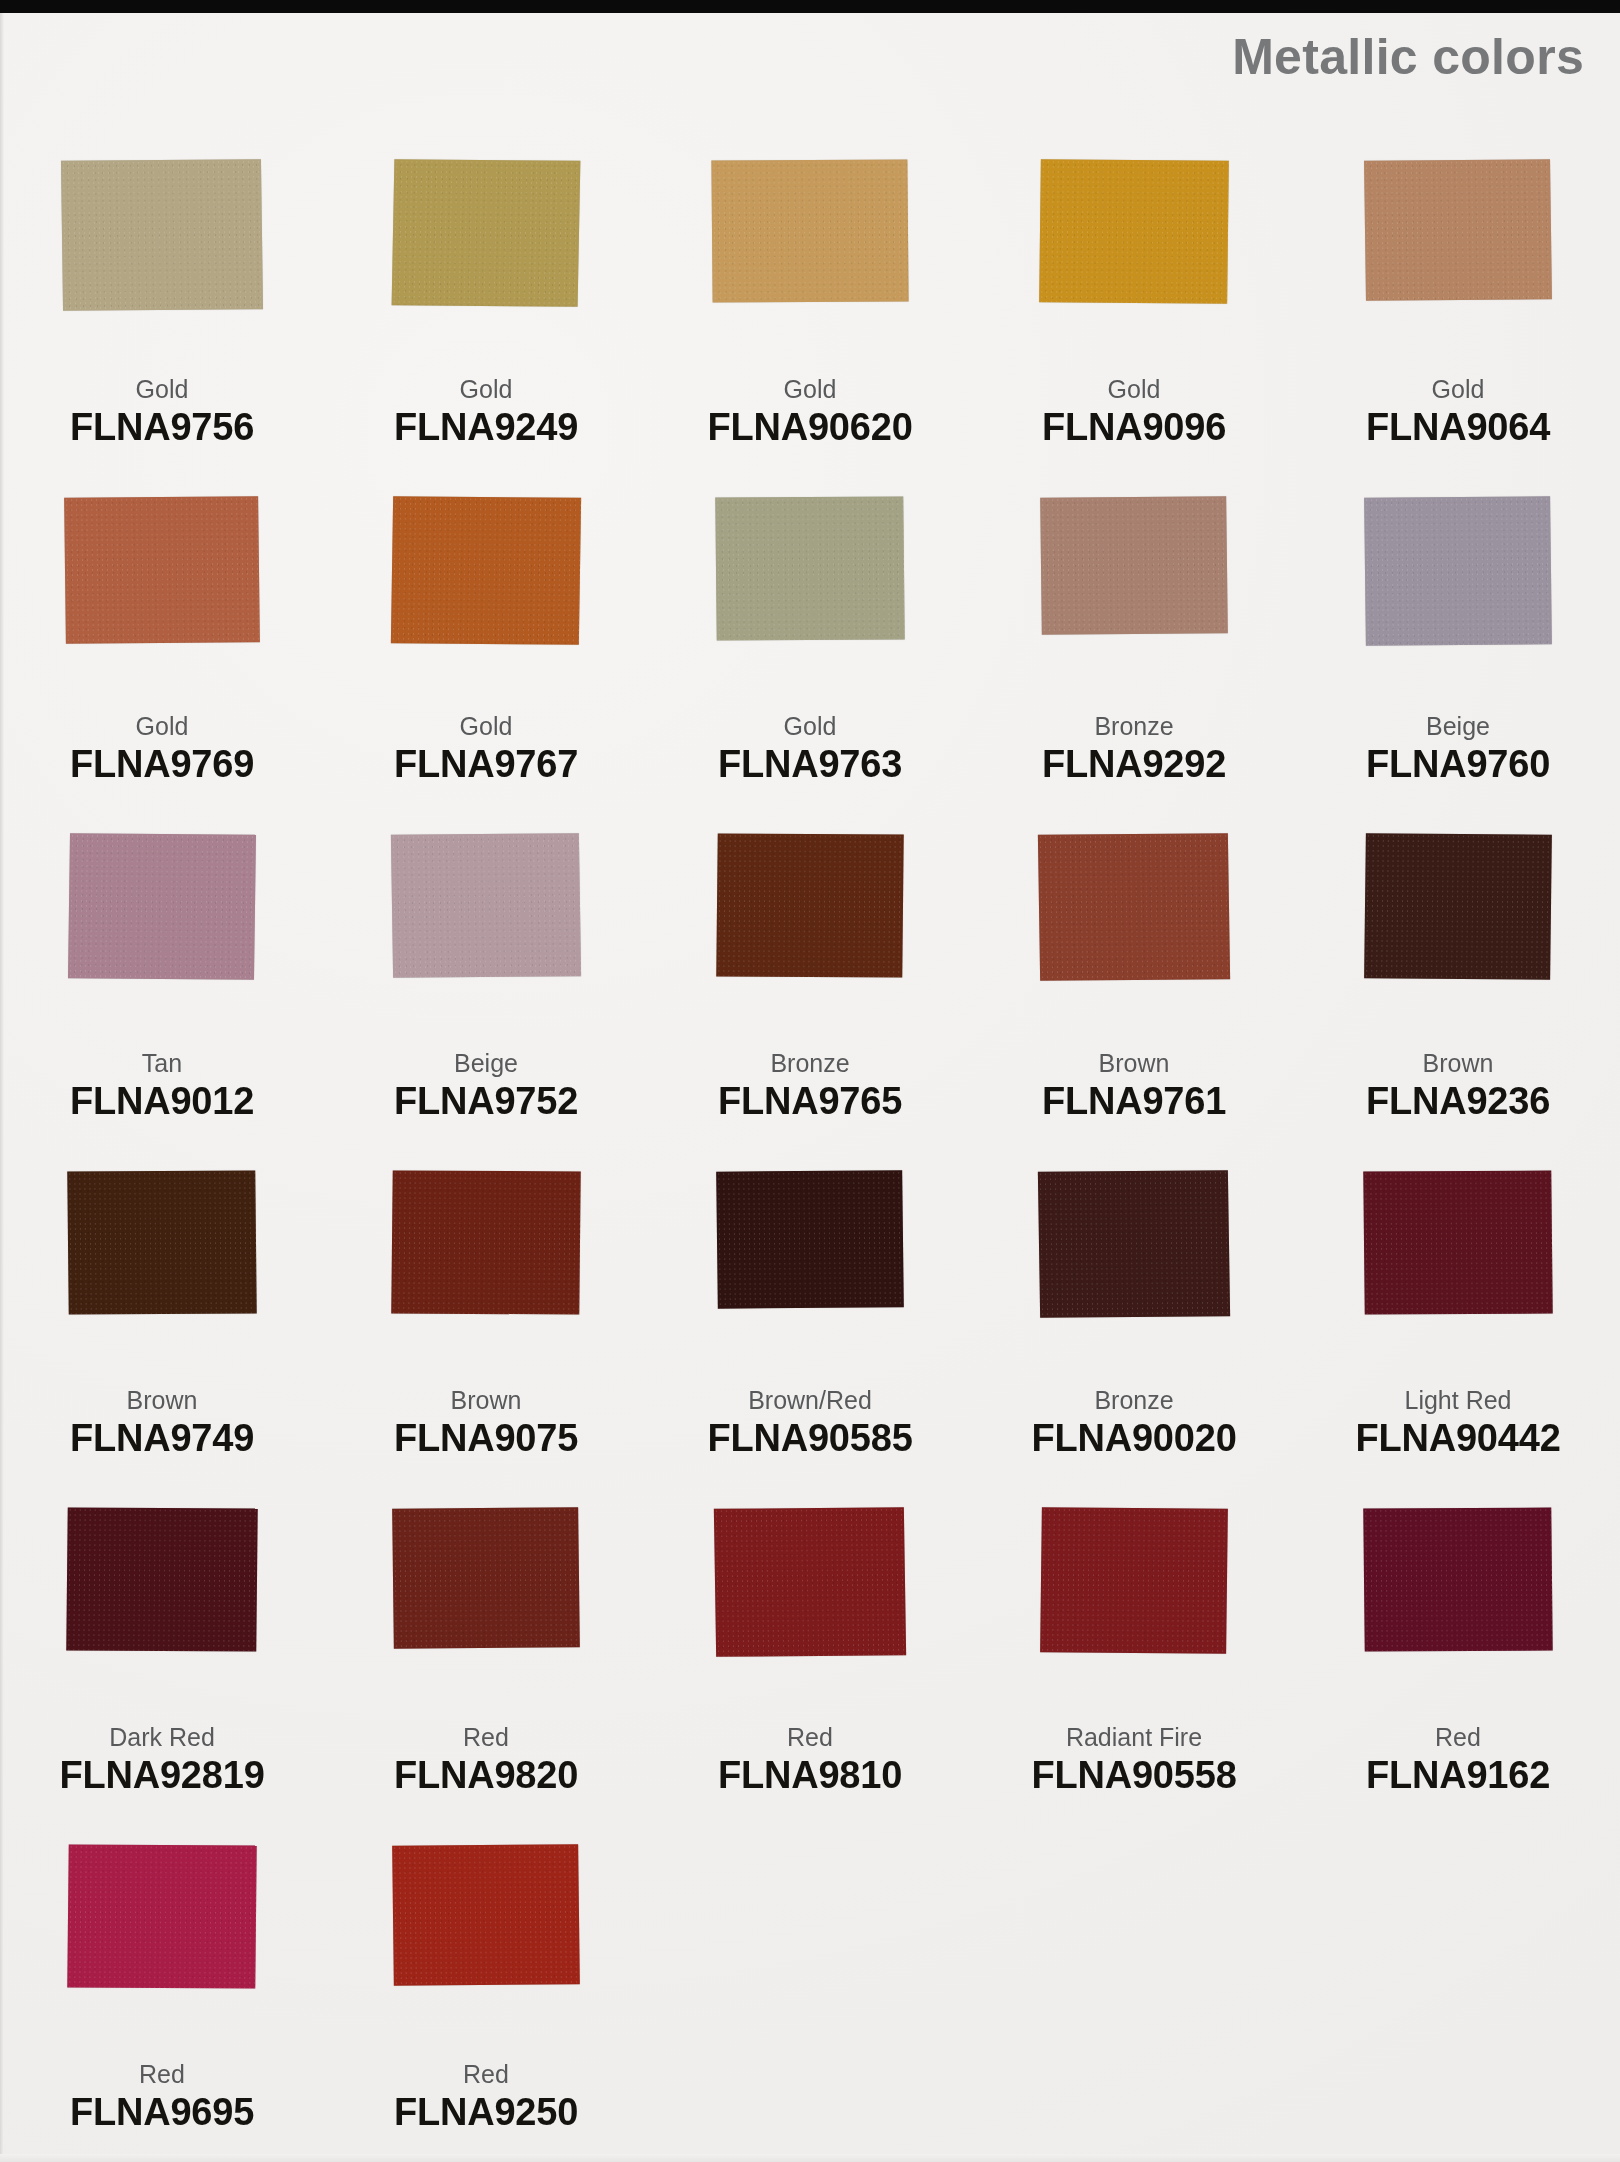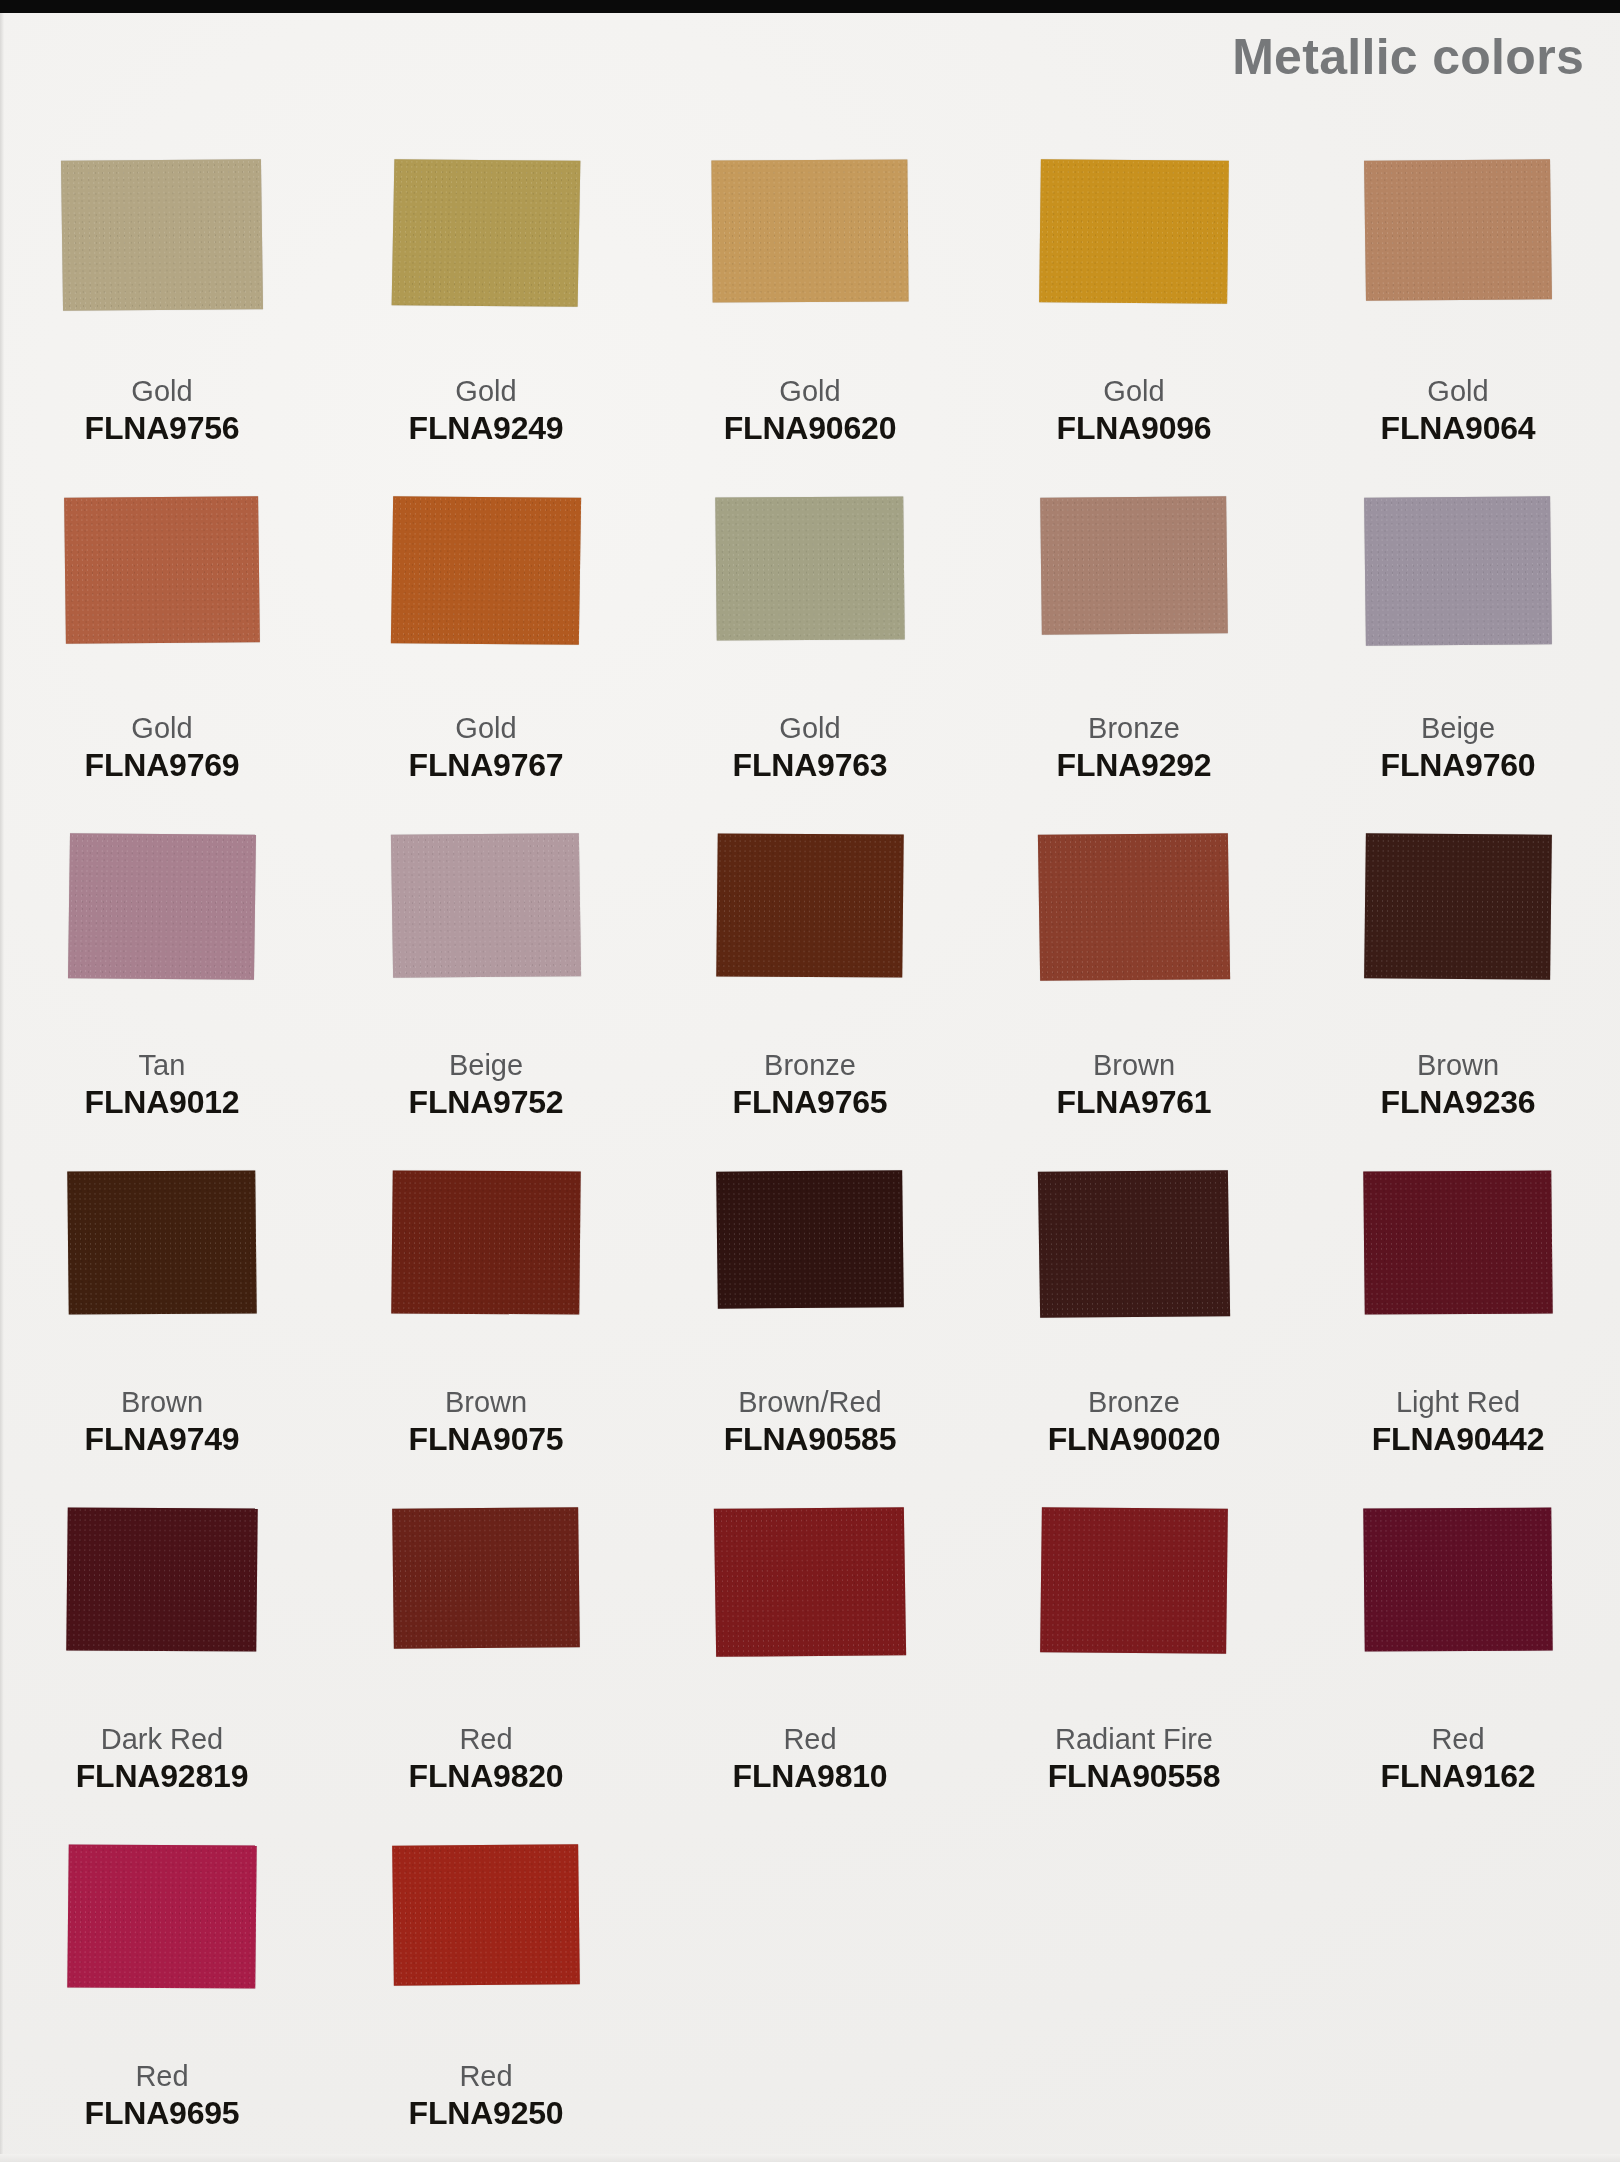--- a/index.html
+++ b/index.html
@@ -96,28 +96,28 @@
     background-image:
       radial-gradient(rgba(255,255,255,0.16) 0.6px, transparent 0.7px),
       radial-gradient(rgba(0,0,0,0.10) 0.6px, transparent 0.7px);
     background-size: 5px 5px, 7px 7px;
     background-position: 0 0, 3px 2px;
     opacity: 0.9;
     pointer-events: none;
   }
   .swatch-name {
     margin-top: 16px;
-    font-size: 29px;
+    font-size: 25px;
     color: #58595b;
     line-height: 1.05;
     text-align: right;
   }
   .swatch-code {
     margin-top: 6px;
-    font-size: 32px;
+    font-size: 38px;
     font-weight: bold;
     color: #15130f;
     line-height: 1.05;
     text-align: left;
     letter-spacing: -0.2px;
   }
 </style>
 </head>
 <body>
 

